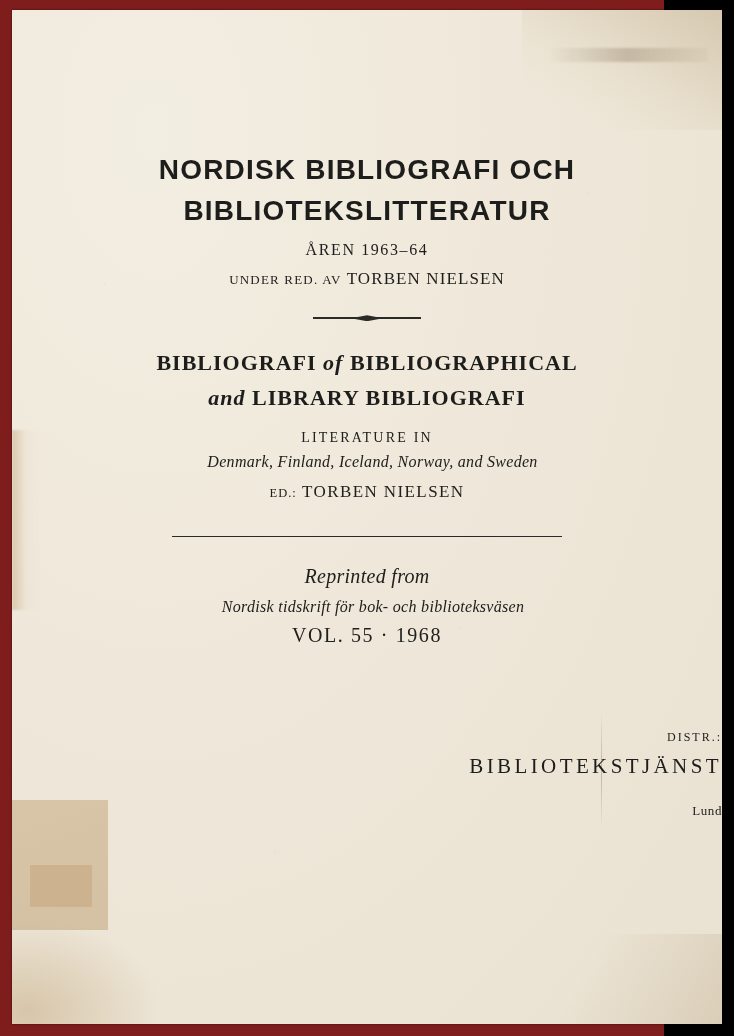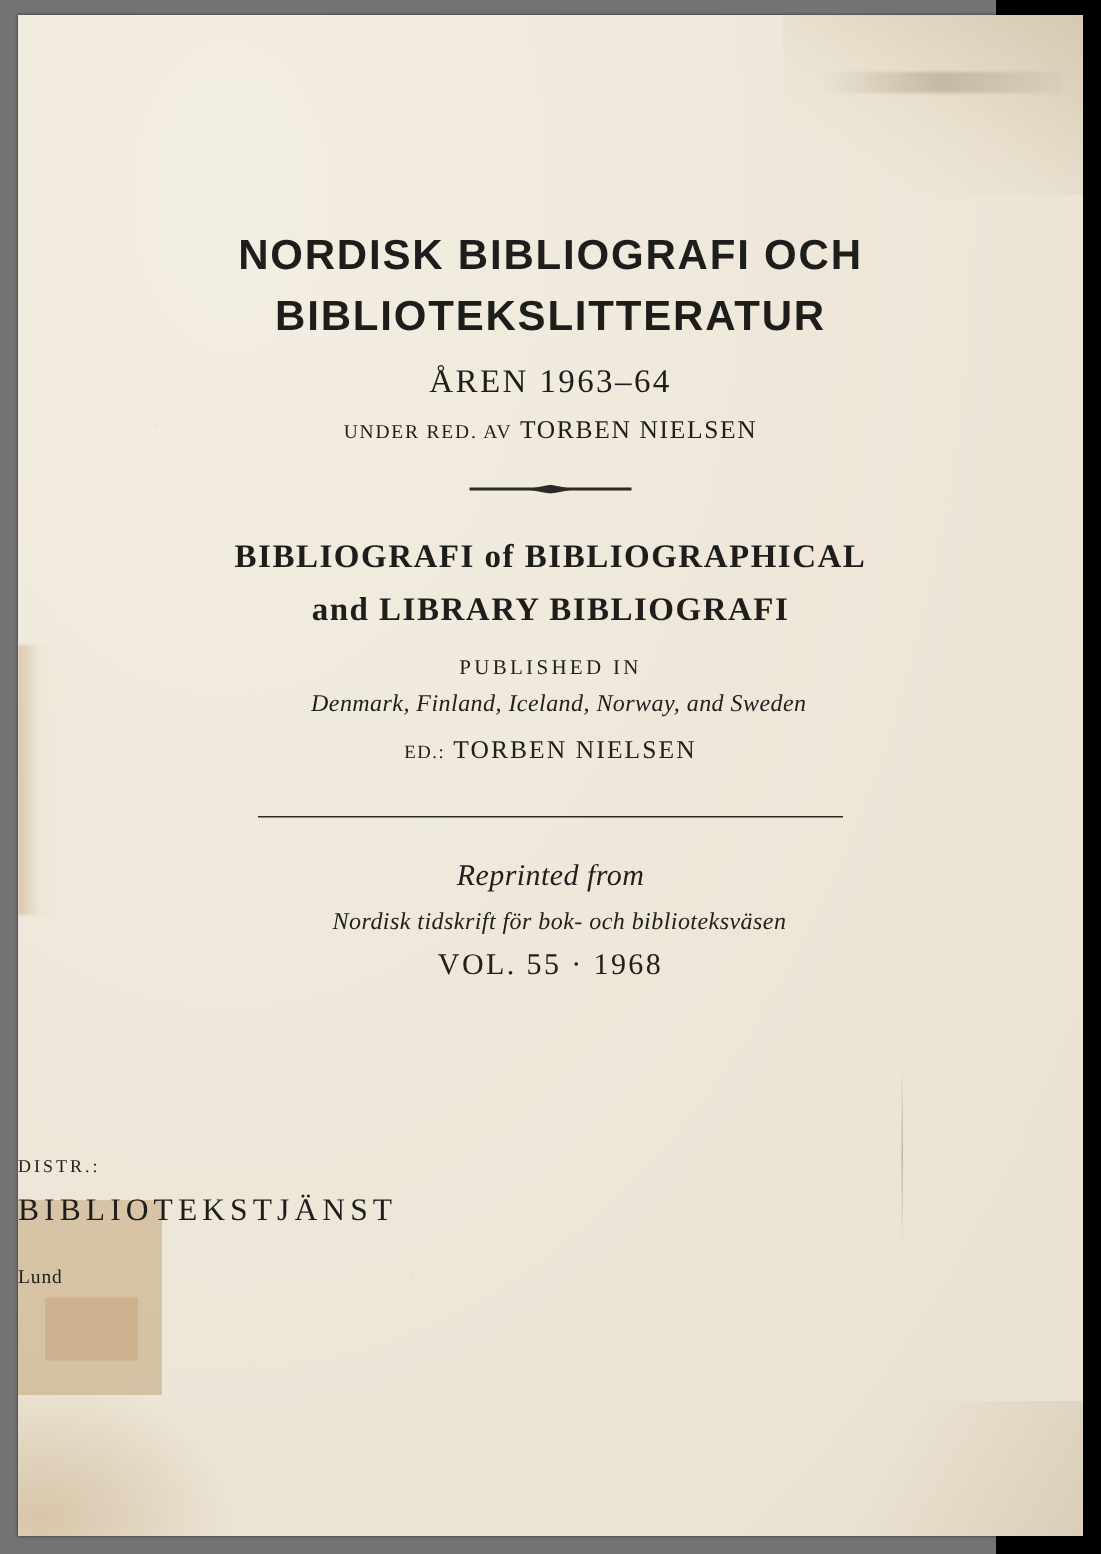--- a/index.html
+++ b/index.html
@@ -11,21 +11,21 @@
     width: 734px;
     height: 1036px;
     overflow: hidden;
     font-family: "Liberation Serif", serif;
   }
 
   #page {
     position: relative;
     width: 664px;
     height: 1036px;
-    background: #737373;
+    background: #7f1d1d;
   }
 
   
   #cover {
     position: absolute;
     left: 12px;
     top: 10px;
     width: 710px;
     height: 1014px;
     background: #efe9dc;
@@ -104,21 +104,21 @@
   .title-line {
     font-family: "Liberation Sans", sans-serif;
     font-weight: bold;
     font-size: 28px;
     letter-spacing: 1.2px;
     line-height: 1.45;
     color: #1d1d1b;
   }
   #sv-years {
     font-family: "Liberation Serif", serif;
-    font-size: 22px;
+    font-size: 16px;
     letter-spacing: 1.6px;
     margin-top: 10px;
     color: #1d1d1b;
   }
   #sv-editor {
     font-family: "Liberation Serif", serif;
     font-size: 17px;
     letter-spacing: 1.1px;
     margin-top: 10px;
     color: #1d1d1b;
@@ -154,20 +154,21 @@
 
   .en-line {
     font-family: "Liberation Serif", serif;
     font-weight: bold;
     font-size: 22px;
     letter-spacing: 1px;
     line-height: 1.6;
     color: #1d1d1b;
   }
   .en-line .ital {
+    font-style: italic;
     font-weight: bold;
   }
   #en-published {
     font-size: 14px;
     letter-spacing: 2.2px;
     margin-top: 14px;
   }
   #en-countries {
     font-style: italic;
     font-size: 16px;
@@ -208,22 +209,22 @@
   }
   #reprint-3 {
     font-size: 20px;
     letter-spacing: 1.6px;
     margin-top: 4px;
   }
 
   #imprint {
     position: absolute;
     left: 0; right: 0;
-    top: 760px;
-    text-align: left;
+    top: 720px;
+    text-align: right;
   }
   #distr-label {
     font-size: 12px;
     letter-spacing: 2px;
     color: #1d1d1b;
   }
   #distr-name {
     font-size: 21px;
     letter-spacing: 3.4px;
     margin-top: 9px;
@@ -268,21 +269,21 @@
       <div class="en-line">
         <span>BIBLIOGRAFI</span>
         <span class="ital">of</span>
         <span>BIBLIOGRAPHICAL</span>
       </div>
       <div class="en-line">
         <span class="ital">and</span>
         <span>LIBRARY BIBLIOGRAFI</span>
       </div>
 
-      <div id="en-published">PUBLISHED IN</div>
+      <div id="en-published">LITERATURE IN</div>
       <div id="en-countries">Denmark, Finland, Iceland, Norway, and Sweden</div>
       <div id="en-editor">
         <span class="small">ED.:</span>
         <span>TORBEN NIELSEN</span>
       </div>
 
       <div id="divider-long"></div>
 
       <div id="reprint-1">Reprinted from</div>
       <div id="reprint-2">Nordisk tidskrift för bok- och biblioteksväsen</div>

